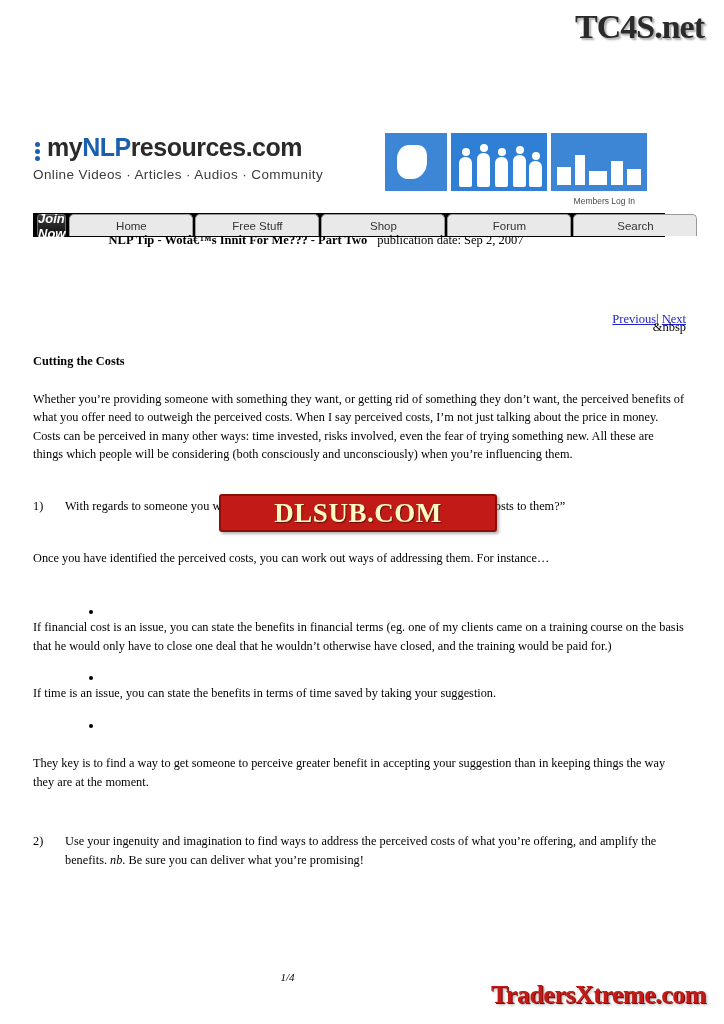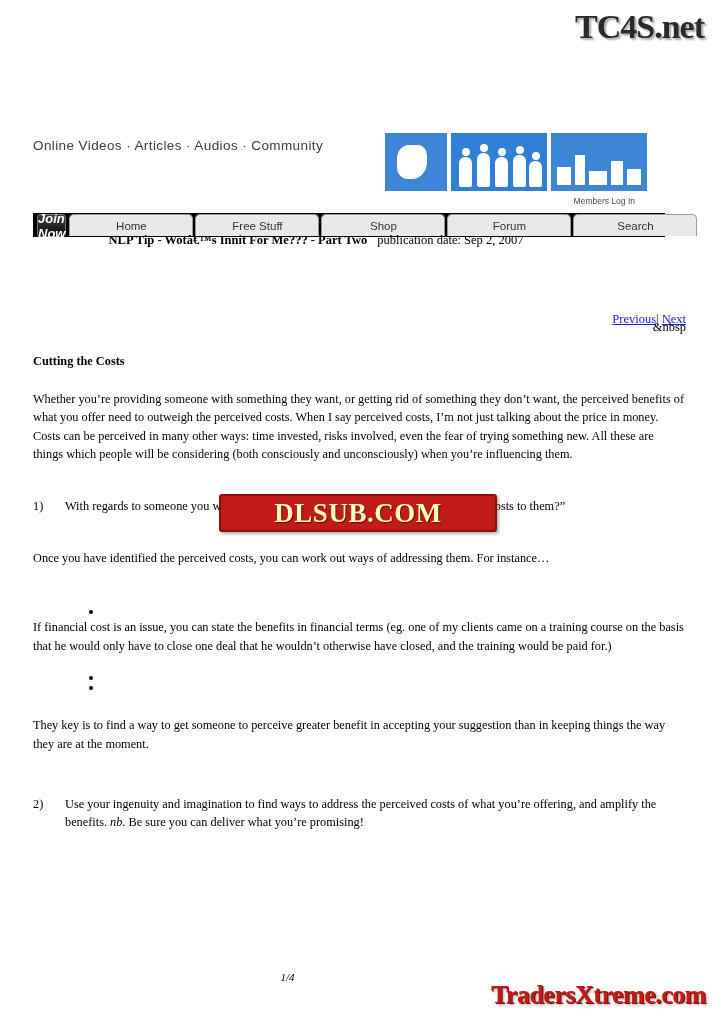--- a/index.html
+++ b/index.html
@@ -313,20 +313,23 @@
   }
 </style>
 </head>
 <body>
 
 <div class="tc4s-watermark">TC4S.net</div>
 
 <div class="site-header">
 
   <div class="logo-box">
+    <div class="logo-line1">
+      <span class="logo-dots"><span></span><span></span><span></span></span><span>my</span><span class="blue">NLP</span><span>resources.com</span>
+    </div>
     <div class="logo-line2">Online Videos · Articles · Audios · Community</div>
   </div>
 
   <div class="banner-imgs">
     <div class="banner-img one">
       <div class="b-shape map1"></div>
     </div>
     <div class="banner-img two">
       <div class="person" style="left:8px;"></div>
       <div class="person" style="left:26px; height:34px;"></div>
@@ -383,20 +386,21 @@
   <div class="spacer-lg"></div>
 
   <div class="bullet-row">
       <span class="dot"></span>
     </div>
   <p>If financial cost is an issue, you can state the benefits in financial terms (eg. one of my clients came on a training course on the basis that he would only have to close one deal that he wouldn’t otherwise have closed, and the training would be paid for.)</p>
 
   <div class="bullet-row">
       <span class="dot"></span>
     </div>
+  <p>If time is an issue, you can state the benefits in terms of time saved by taking your suggestion.</p>
 
   <div class="bullet-row">
       <span class="dot"></span>
     </div>
 
   <div class="spacer-lg"></div>
 
   <p>They key is to find a way to get someone to perceive greater benefit in accepting your suggestion than in keeping things the way they are at the moment.</p>
 
   <div class="spacer-lg"></div>

